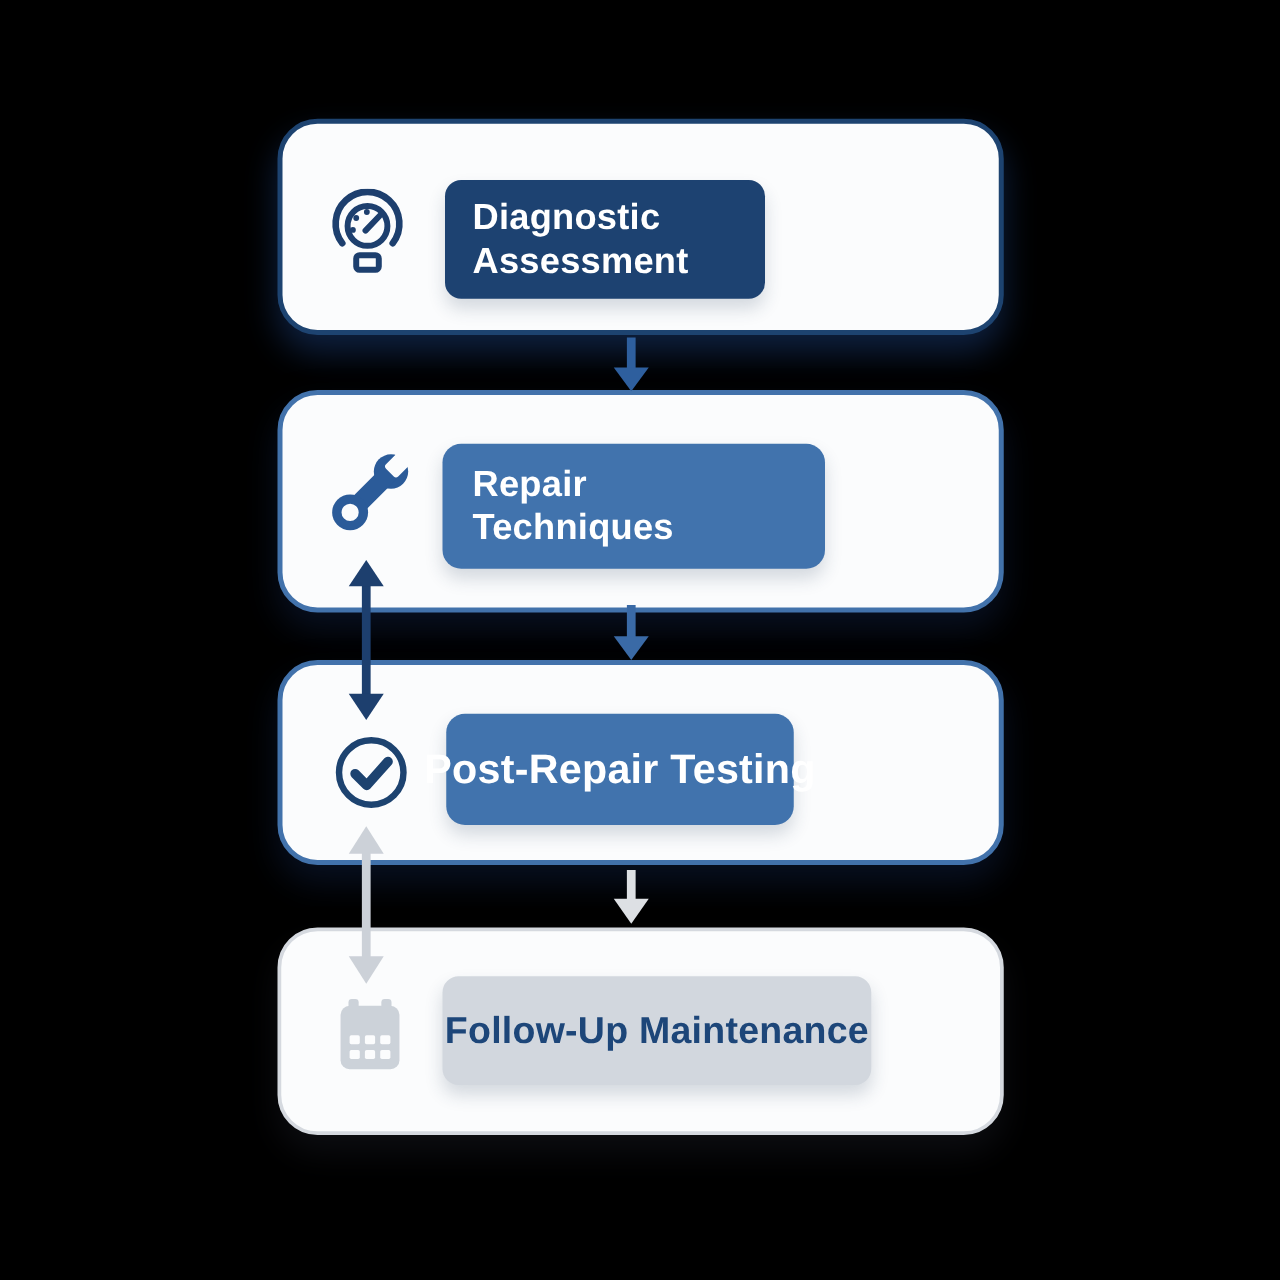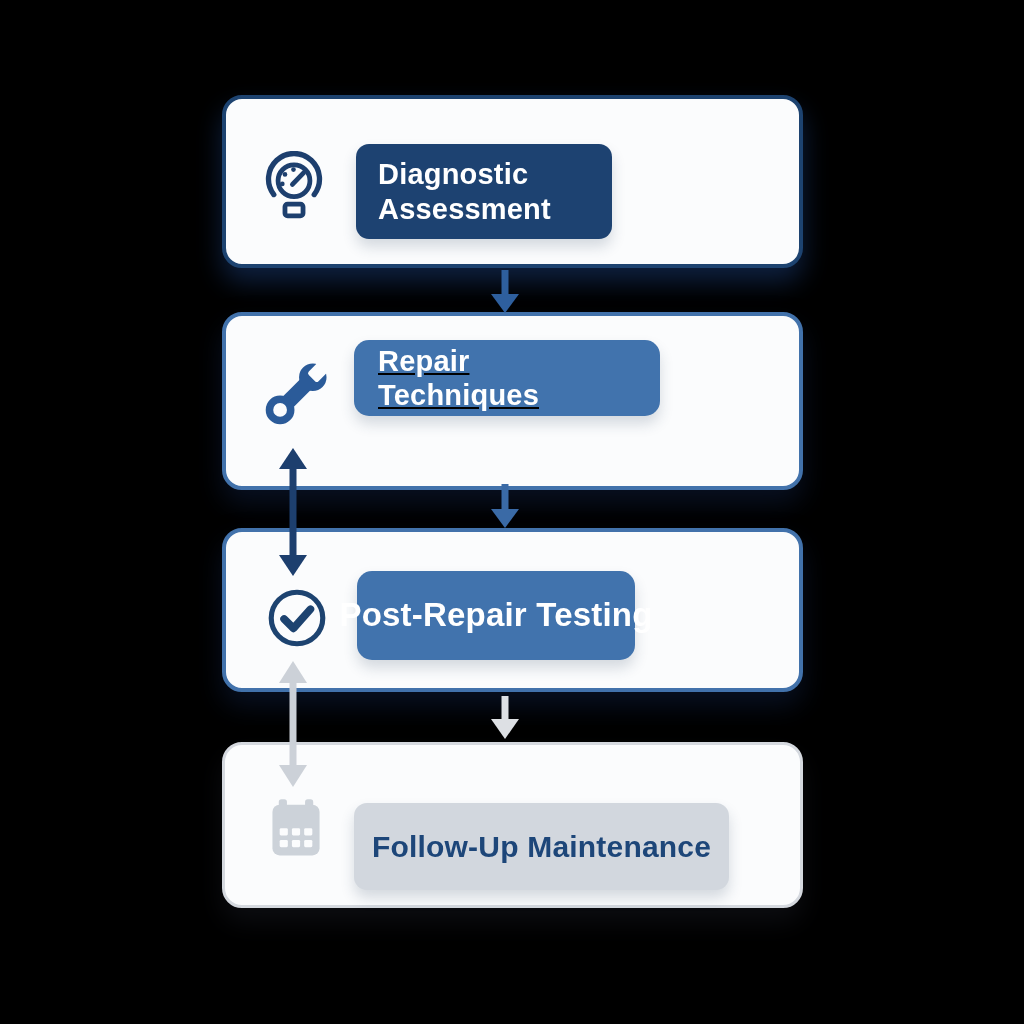--- a/index.html
+++ b/index.html
@@ -11,21 +11,21 @@
     overflow:hidden;
   }
   .canvas{position:absolute;inset:0;}
   .card{
     position:absolute;
     left:222px;
     width:581px;
     background:#fbfcfd;
     border-style:solid;
     border-width:4px;
-    border-radius:20px;
+    border-radius:32px;
     box-sizing:border-box;
   }
   .card-1{top:95px;height:173px;box-shadow:0 14px 26px rgba(30,70,140,.45);}
   .card-2{top:312px;height:178px;box-shadow:0 14px 26px rgba(15,30,60,.55);}
   .card-3{top:528px;height:164px;box-shadow:0 14px 26px rgba(15,30,60,.55);}
   .card-4{top:742px;height:166px;border-width:3px;box-shadow:0 14px 26px rgba(20,22,28,.6);}
   .icon-wrap{position:absolute;}
   .icon-1{left:34px;top:52px;width:68px;height:68px;}
   .icon-2{left:30px;top:38px;width:80px;height:80px;}
   .icon-3{left:38px;top:53px;width:66px;height:66px;}
@@ -37,25 +37,25 @@
     box-sizing:border-box;
     box-shadow:0 8px 14px rgba(40,60,90,.18);
   }
   .label-box .txt{
     font-weight:700;
     line-height:1.18;
     letter-spacing:.2px;
   }
   .label-1{left:130px;top:45px;width:256px;height:95px;padding-left:22px;}
   .label-1 .txt{font-size:29px;max-width:200px;}
-  .label-2{left:128px;top:24px;width:306px;height:76px;padding-left:24px;border-radius:15px;text-decoration:underline;}
+  .label-2{left:128px;top:39px;width:306px;height:100px;padding-left:24px;border-radius:15px;}
   .label-2 .txt{font-size:29px;max-width:218px;}
   .label-3{left:131px;top:39px;width:278px;height:89px;justify-content:center;border-radius:15px;}
   .label-3 .txt{font-size:33px;white-space:nowrap;}
-  .label-4{left:129px;top:58px;width:375px;height:87px;justify-content:center;}
+  .label-4{left:129px;top:36px;width:343px;height:87px;justify-content:center;}
   .label-4 .txt{font-size:30px;white-space:nowrap;}
   .arrow-overlay{
     position:absolute;inset:0;
     width:1024px;height:1024px;
     z-index:10;
     pointer-events:none;
   }
   .cutout{fill:#fbfcfd;}
 </style>
 </head>

